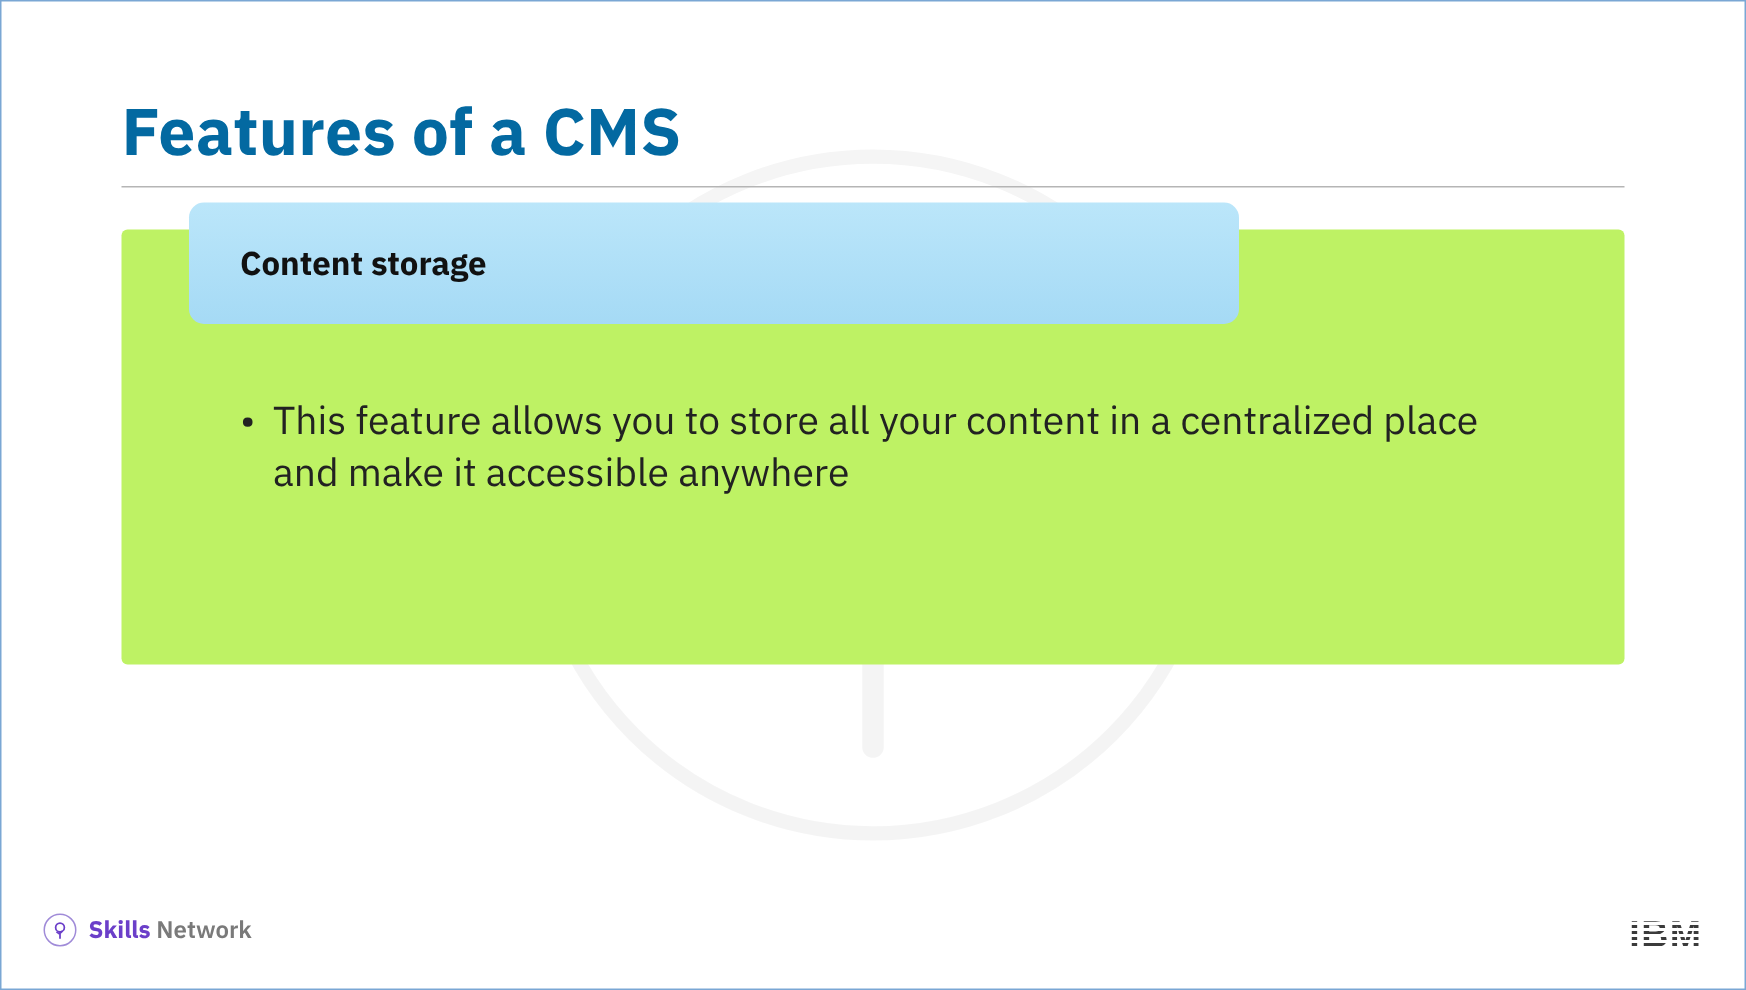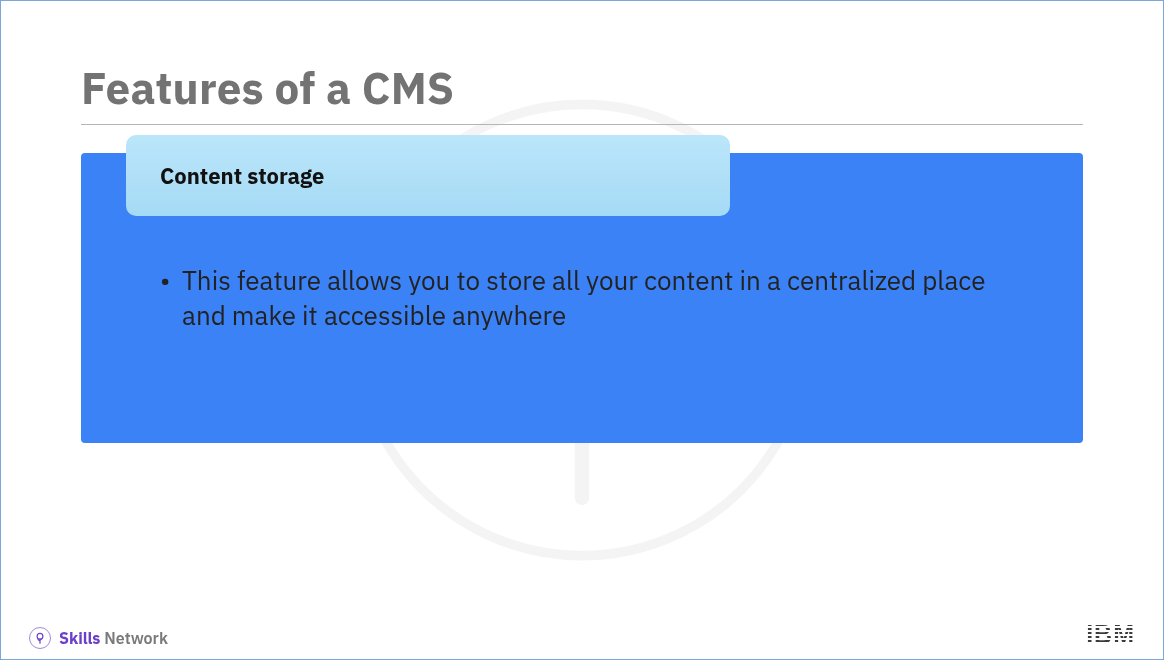--- a/index.html
+++ b/index.html
@@ -20,40 +20,40 @@
     pointer-events: none;
   }
   .slide {
     position: absolute;
     inset: 0;
     padding: 58px 80px 28px 80px;
   }
   .title {
     font-size: 44px;
     font-weight: 700;
-    color: #737373;
+    color: #0369a1;
     padding-bottom: 8px;
     border-bottom: 1px solid #b5b5b5;
     letter-spacing: 0.2px;
   }
   .panel-wrap {
     position: relative;
     margin-top: 28px;
   }
   .panel-body {
-    background: #3b82f6;
+    background: #bef264;
     border-radius: 4px;
     padding: 110px 60px 50px 75px;
     min-height: 290px;
   }
   .panel-header {
     position: absolute;
     top: -18px;
     left: 45px;
-    width: 604px;
+    width: 700px;
     background: #b0e0f7;
     background: linear-gradient(180deg, #bbe6fa 0%, #a5daf5 100%);
     border-radius: 10px;
     padding: 26px 34px;
     font-size: 22px;
     font-weight: 700;
     color: #111;
   }
   .bullets {
     list-style: none;
@@ -72,21 +72,21 @@
     left: 4px;
     top: 0;
     font-size: 26px;
     color: #222;
   }
   .footer {
     position: absolute;
     left: 0; right: 0; bottom: 0;
     height: 50px;
     display: flex;
-    align-items: flex-end;
+    align-items: flex-start;
     justify-content: space-between;
     padding: 0 28px 10px 28px;
   }
   .brand-left {
     display: flex;
     align-items: center;
     gap: 8px;
     font-size: 16px;
     font-weight: 600;
     color: #7a7a7a;

